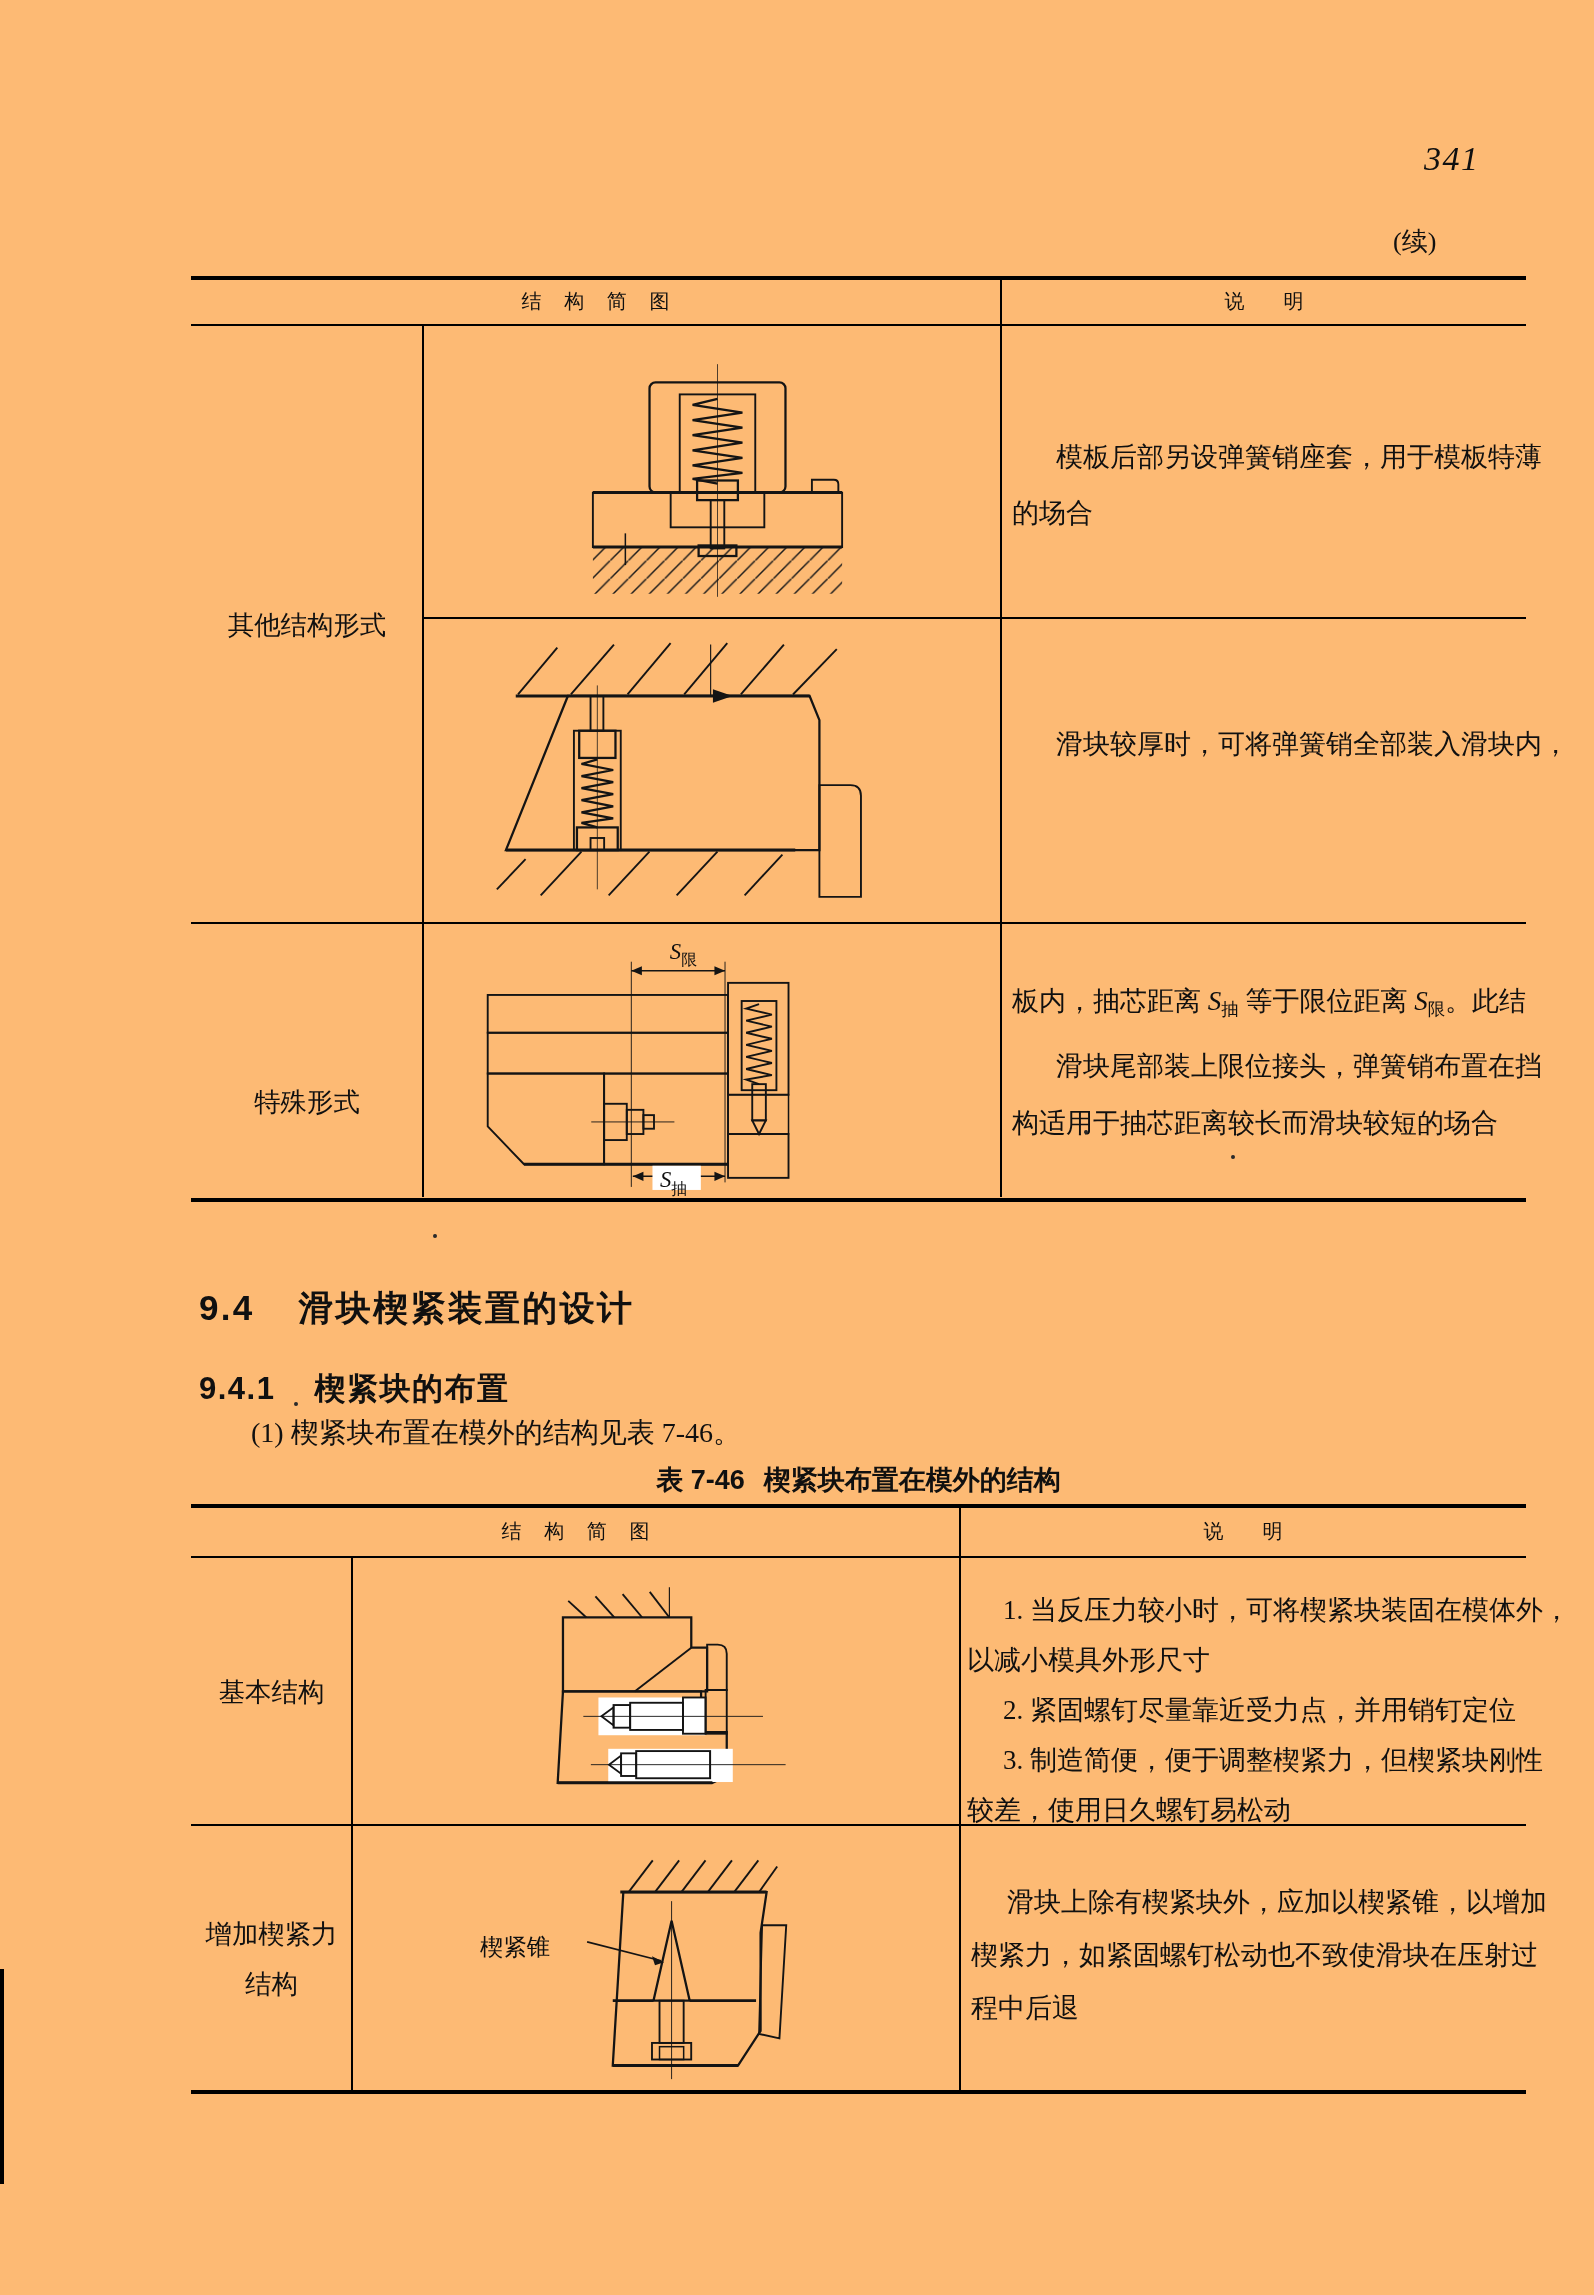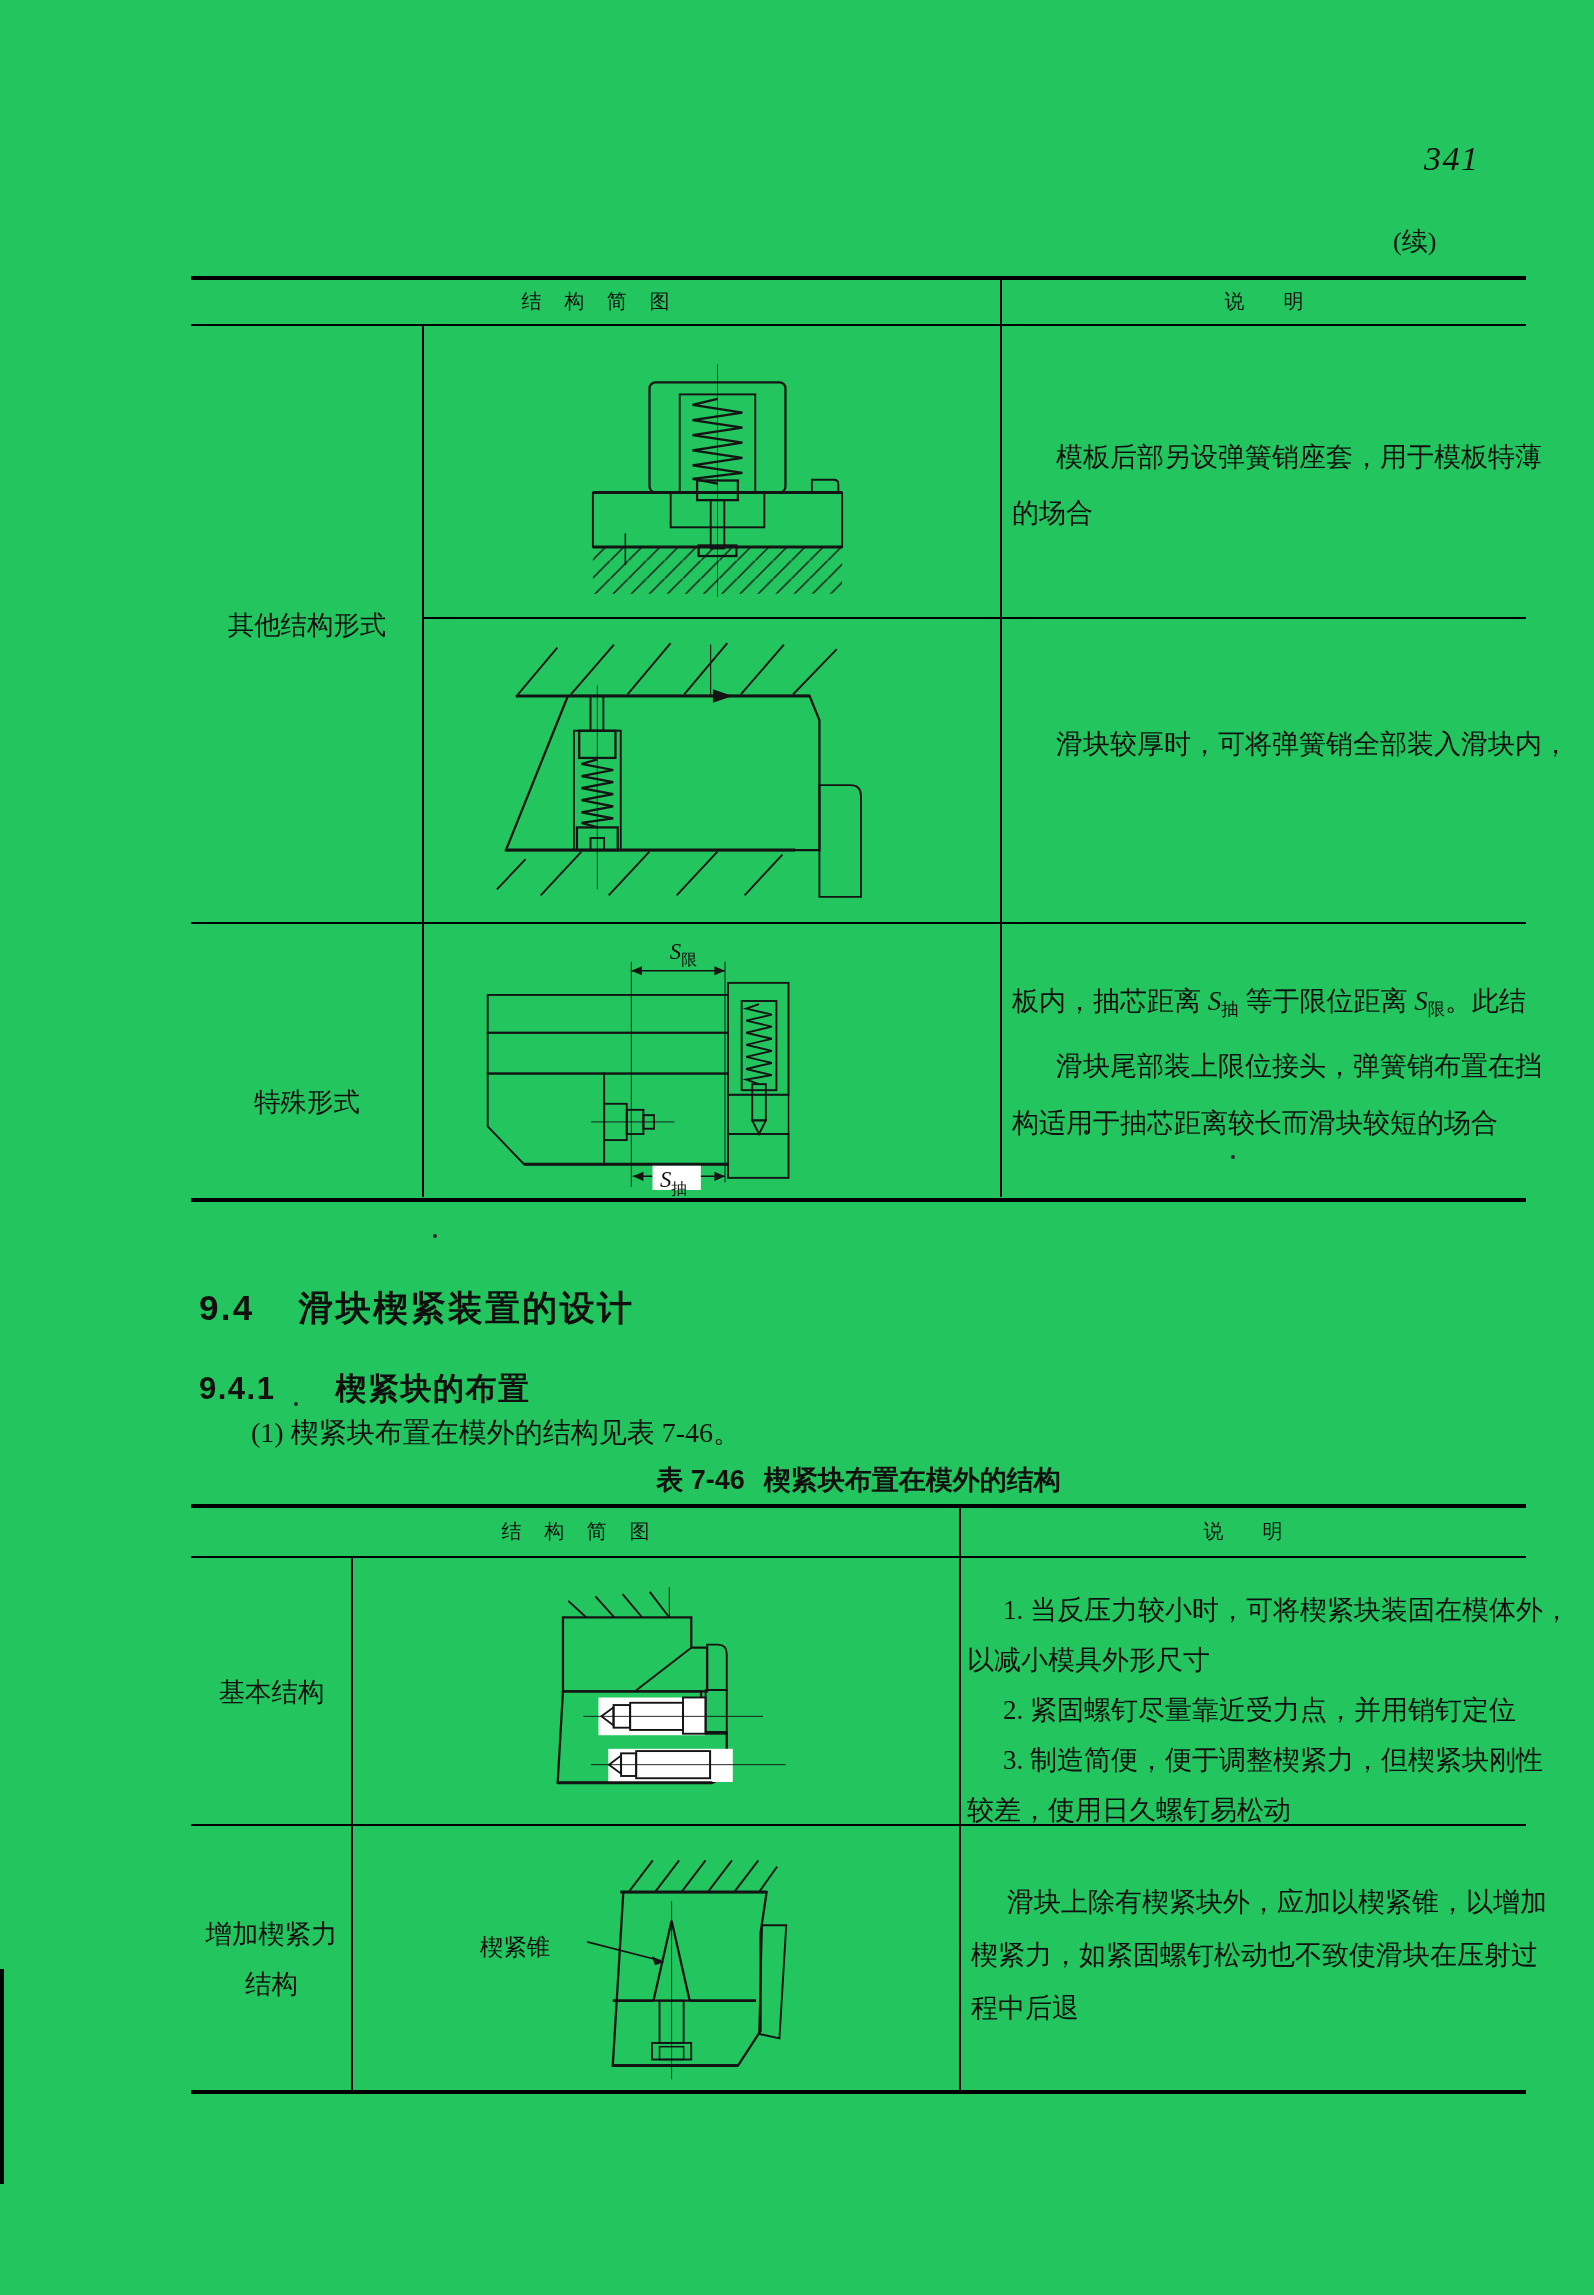--- a/index.html
+++ b/index.html
@@ -1,16 +1,16 @@
 <!DOCTYPE html>
 <html style="font-size:12px"><head>
 <meta charset="utf-8">
 <style>
   html,body{margin:0;padding:0;background:#d9d9d9;}
-  .page{position:relative;width:1595px;height:2295px;background:#22c55e;overflow:hidden;
+  .page{position:relative;width:1595px;height:2295px;background:#fdba74;overflow:hidden;
         font-family:"Liberation Serif","DejaVu Serif",serif;color:#101010;}
   .hr,.vr{position:absolute;background:#000;}
   .cell{position:absolute;display:flex;align-items:center;justify-content:center;}
   .thead{font-size:20px;white-space:nowrap;}
   .lbl{position:absolute;font-size:26.4px;text-align:center;line-height:33px;}
   .desc{position:absolute;font-size:27px;}
   .dline{white-space:nowrap;}
   .ind{padding-left:44px;}
   .ind2{padding-left:36px;}
   .sym{font-style:italic;font-family:"Liberation Serif",serif;}
@@ -177,21 +177,21 @@
       <polygon points="352,318 338,312 338,324" fill="#141414"></polygon>
       <rect x="256" y="304" width="64" height="32" fill="#fff"></rect>
       <text x="266" y="332" font-size="30"><tspan font-style="italic">S</tspan><tspan dy="9" font-size="21">抽</tspan></text>
     </g>
   </svg>
 
   <div class="heading1 h-sans" style="left:199px;top:1285px;">
     <span style="margin-right:44px;">9.4</span><span>滑块楔紧装置的设计</span>
   </div>
   <div class="heading2 h-sans" style="left:199px;top:1368px;">
-    <span style="margin-right:60px;">9.4.1</span><span>楔紧块的布置</span>
+    <span style="margin-right:39px;">9.4.1</span><span>楔紧块的布置</span>
   </div>
   <div class="para" style="left:251px;top:1414px;">(1) 楔紧块布置在模外的结构见表 7-46。</div>
   <div class="caption h-sans" style="left:191px;top:1462px;width:1335px;">
     <span style="margin-right:19px;">表 7-46</span><span>楔紧块布置在模外的结构</span>
   </div>
 
   <div class="hr" style="left:191px;top:1504px;width:1335px;height:3.8px;"></div>
   <div class="hr" style="left:191px;top:1556px;width:1335px;height:2.3px;"></div>
   <div class="hr" style="left:191px;top:1824px;width:1335px;height:2.3px;"></div>
   <div class="hr" style="left:191px;top:2090px;width:1335px;height:3.8px;"></div>

